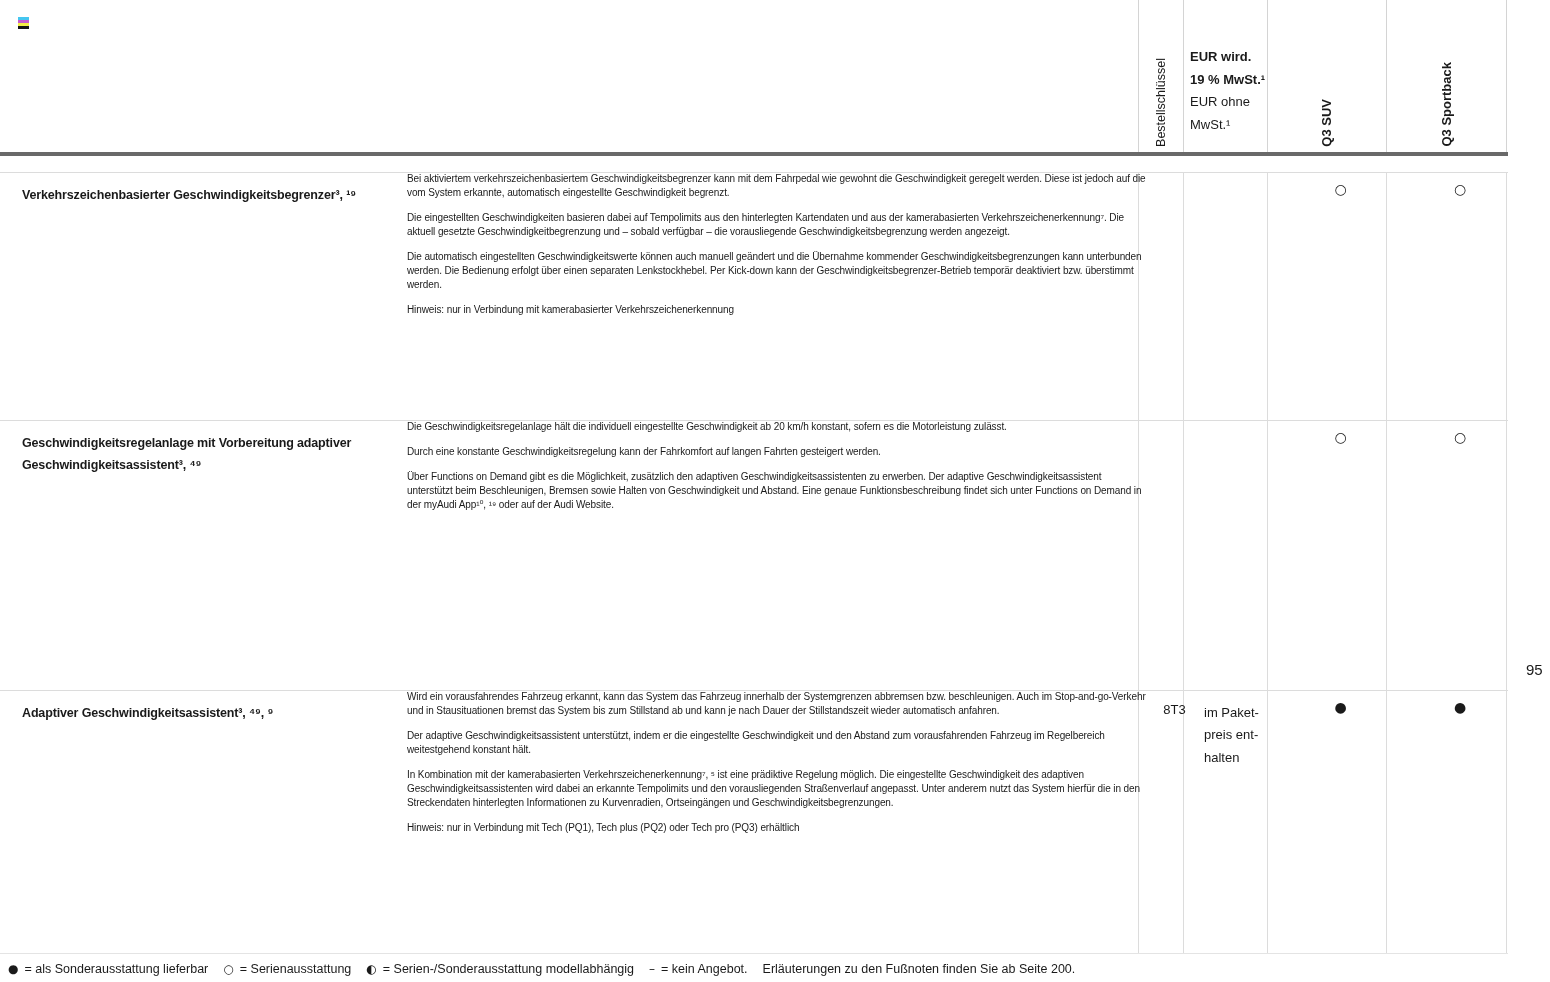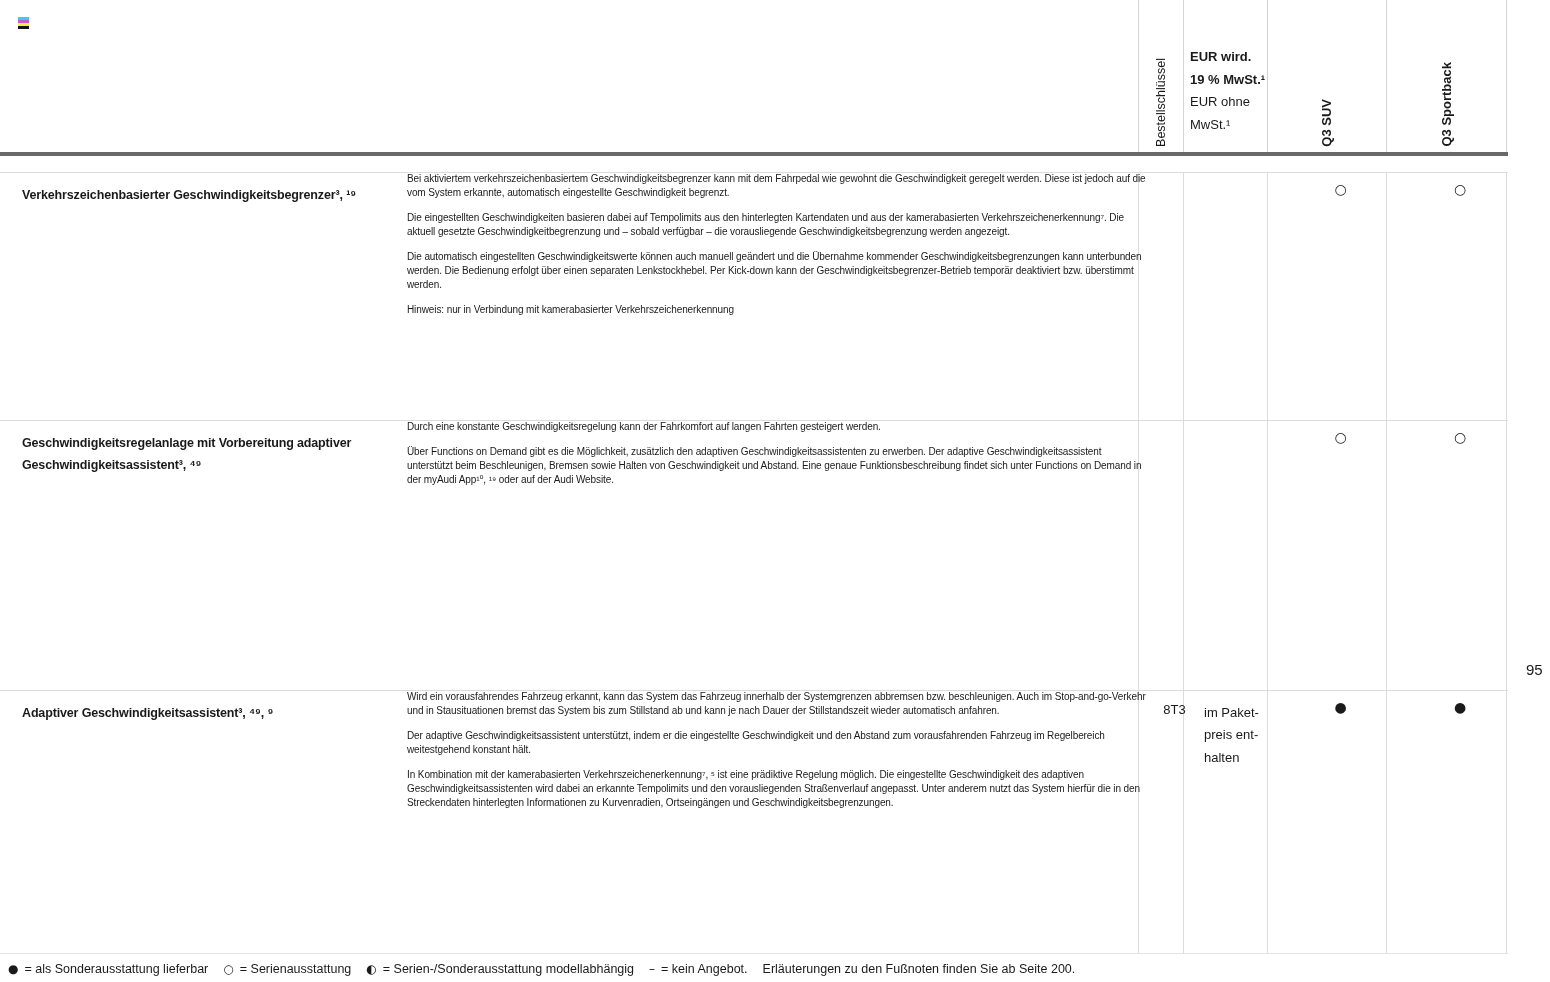--- a/index.html
+++ b/index.html
@@ -111,39 +111,41 @@
       <span class="sym">○</span>
     </div>
     <div class="cell mark sport">
       <span class="sym">○</span>
     </div>
   </section>
 
   <section class="row" style="top:420px;height:270px">
     <div class="cell title">Geschwindigkeitsregelanlage mit Vorbereitung adaptiver Geschwindigkeitsassistent³, ⁴⁹</div>
     <div class="cell desc">
+      <p>Die Geschwindigkeitsregelanlage hält die individuell eingestellte Geschwindigkeit ab 20 km/h konstant, sofern es die Motorleistung zulässt.</p>
       <p>Durch eine konstante Geschwindigkeitsregelung kann der Fahrkomfort auf langen Fahrten gesteigert werden.</p>
       <p>Über Functions on Demand gibt es die Möglichkeit, zusätzlich den adaptiven Geschwindigkeitsassistenten zu erwerben. Der adaptive Geschwindigkeitsassistent unterstützt beim Beschleunigen, Bremsen sowie Halten von Geschwindigkeit und Abstand. Eine genaue Funktionsbeschreibung findet sich unter Functions on Demand in der myAudi App¹⁰, ¹⁹ oder auf der Audi Website.</p>
     </div>
     <div class="cell key"></div>
     <div class="cell pricecell"></div>
     <div class="cell mark suv">
       <span class="sym">○</span>
     </div>
     <div class="cell mark sport">
       <span class="sym">○</span>
     </div>
   </section>
 
   <section class="row" style="top:690px;height:263px">
     <div class="cell title">Adaptiver Geschwindigkeitsassistent³, ⁴⁹, ⁹</div>
     <div class="cell desc">
       <p>Wird ein vorausfahrendes Fahrzeug erkannt, kann das System das Fahrzeug innerhalb der Systemgrenzen abbremsen bzw. beschleunigen. Auch im Stop-and-go-Verkehr und in Stausituationen bremst das System bis zum Stillstand ab und kann je nach Dauer der Stillstandszeit wieder automatisch anfahren.</p>
       <p>Der adaptive Geschwindigkeitsassistent unterstützt, indem er die eingestellte Geschwindigkeit und den Abstand zum vorausfahrenden Fahrzeug im Regelbereich weitestgehend konstant hält.</p>
       <p>In Kombination mit der kamerabasierten Verkehrszeichenerkennung⁷, ⁵ ist eine prädiktive Regelung möglich. Die eingestellte Geschwindigkeit des adaptiven Geschwindigkeitsassistenten wird dabei an erkannte Tempolimits und den vorausliegenden Straßenverlauf angepasst. Unter anderem nutzt das System hierfür die in den Streckendaten hinterlegten Informationen zu Kurvenradien, Ortseingängen und Geschwindigkeitsbegrenzungen.</p>
+      <p>Hinweis: nur in Verbindung mit Tech (PQ1), Tech plus (PQ2) oder Tech pro (PQ3) erhältlich</p>
     </div>
     <div class="cell key">8T3</div>
     <div class="cell pricecell">im Paket­preis ent­halten</div>
     <div class="cell mark suv">
       <span class="sym">●</span>
     </div>
     <div class="cell mark sport">
       <span class="sym">●</span>
     </div>
   </section>

